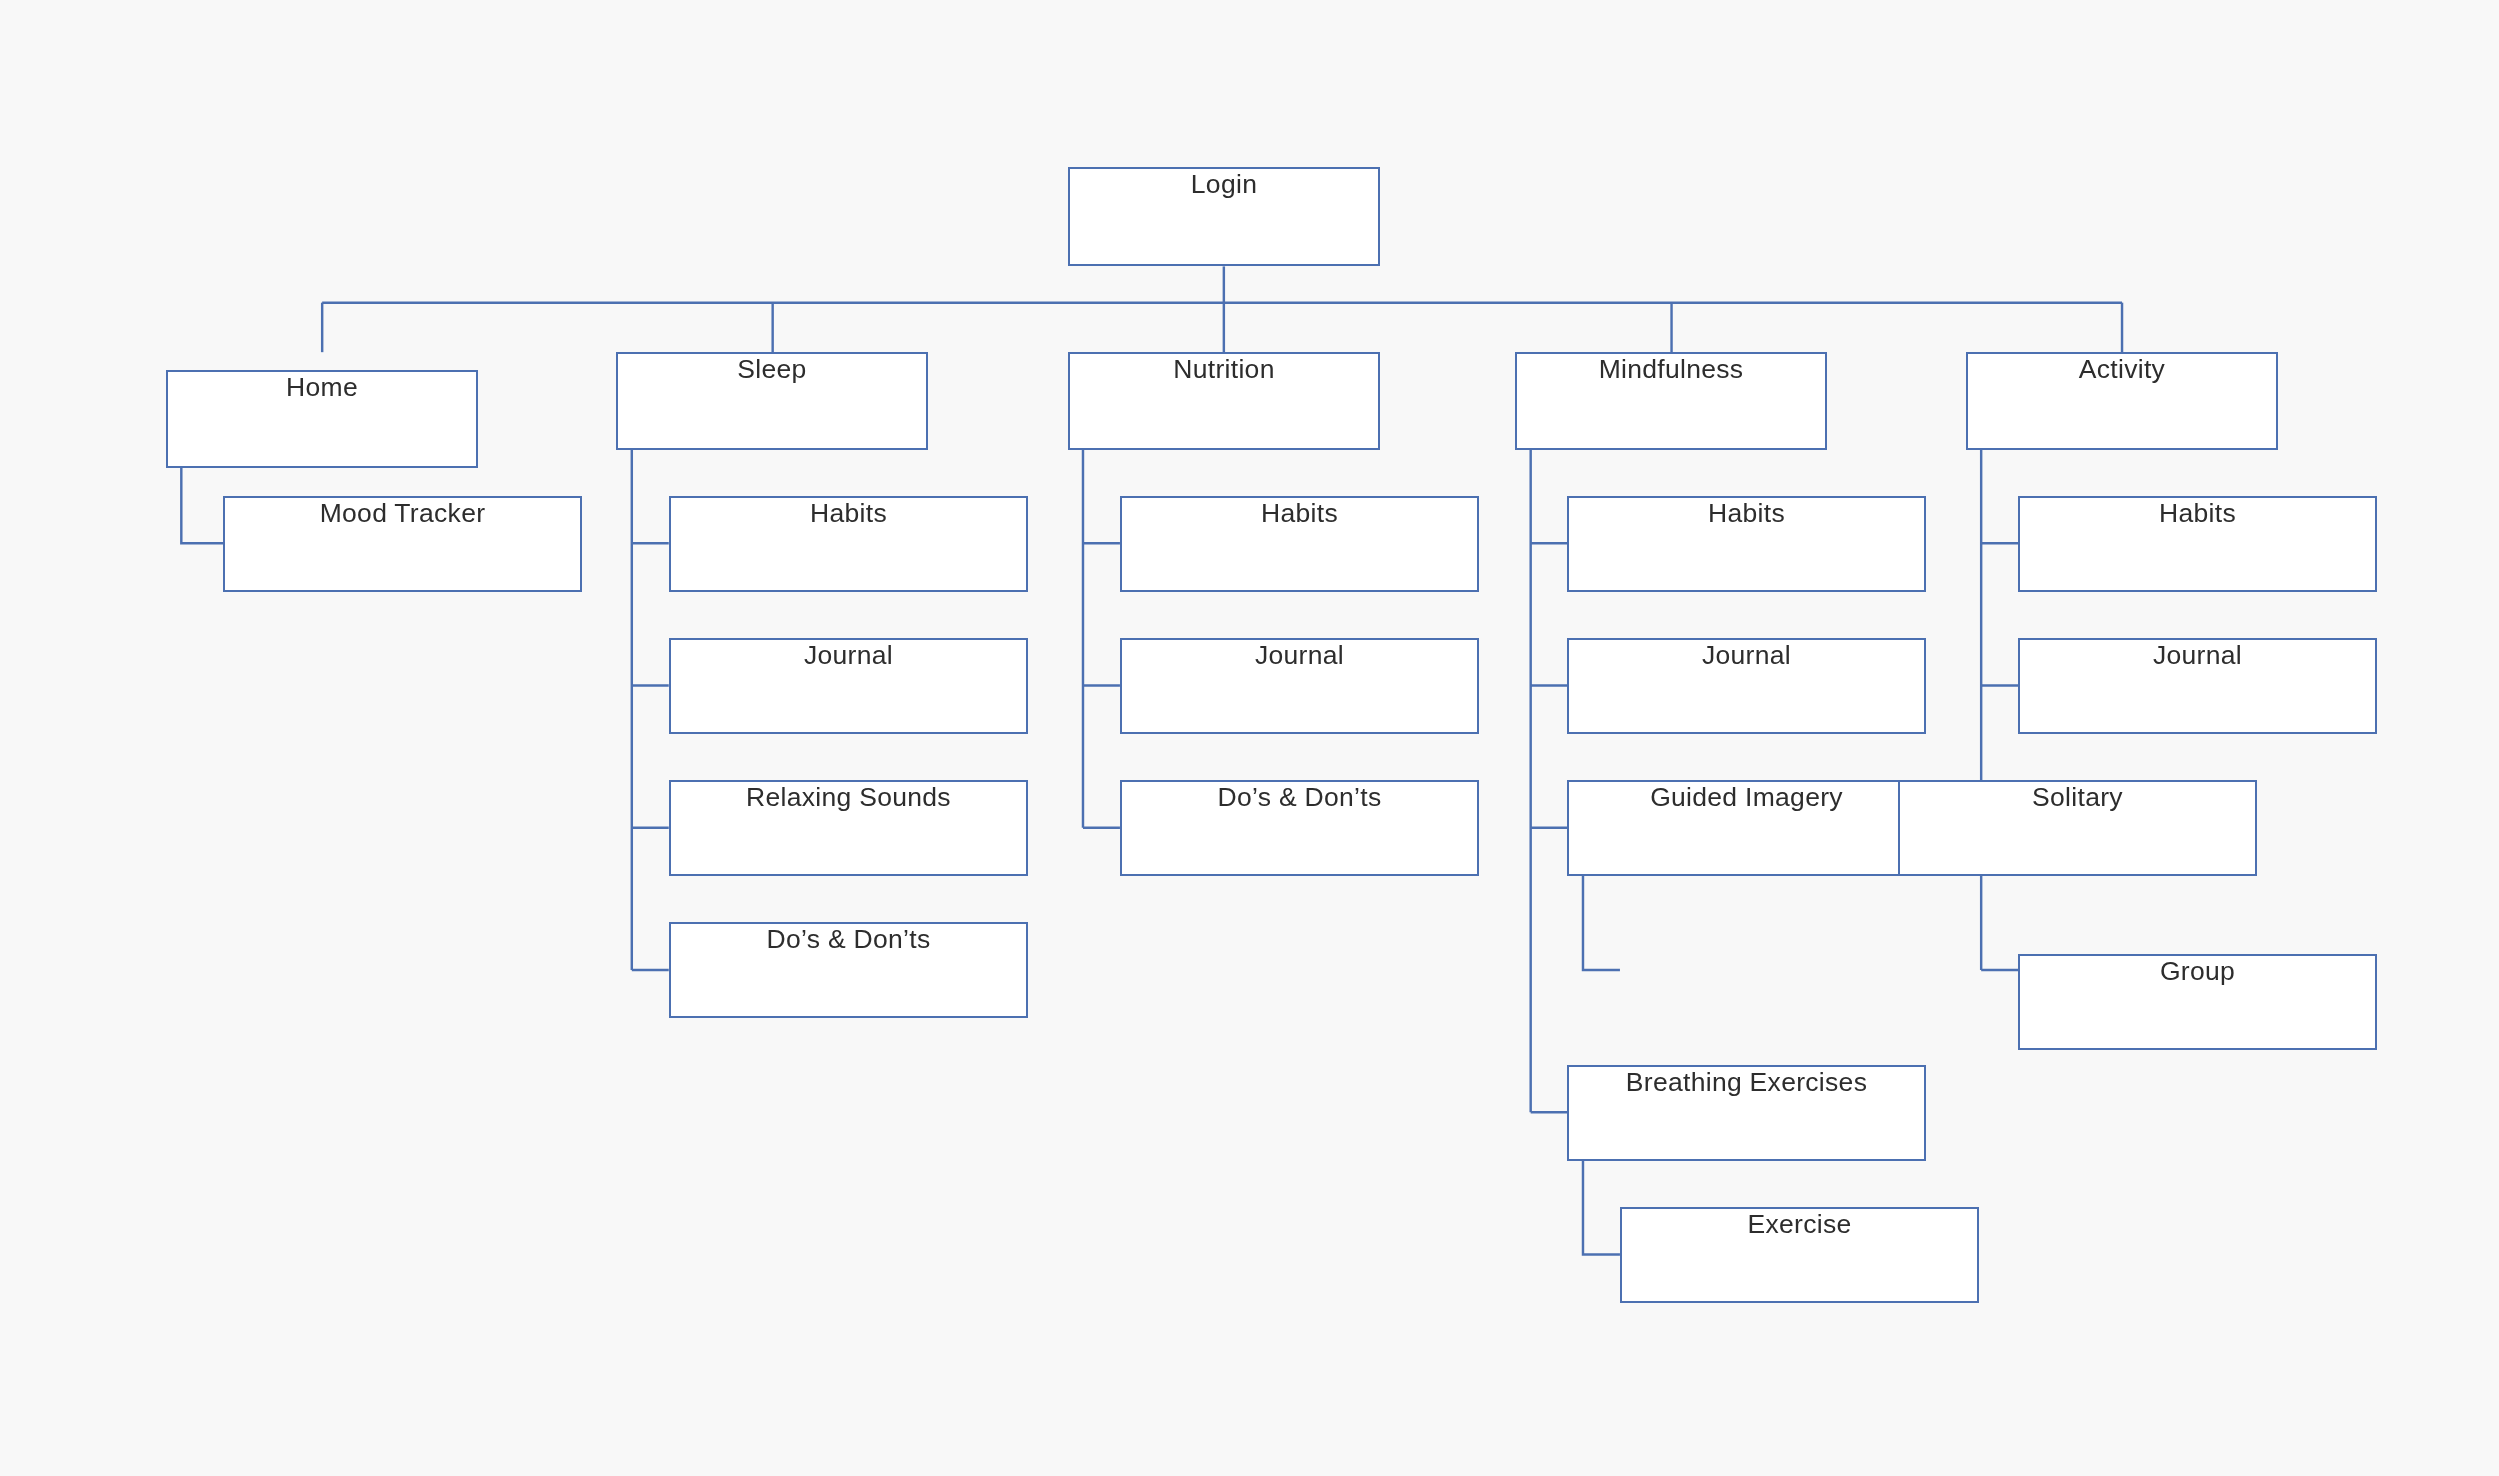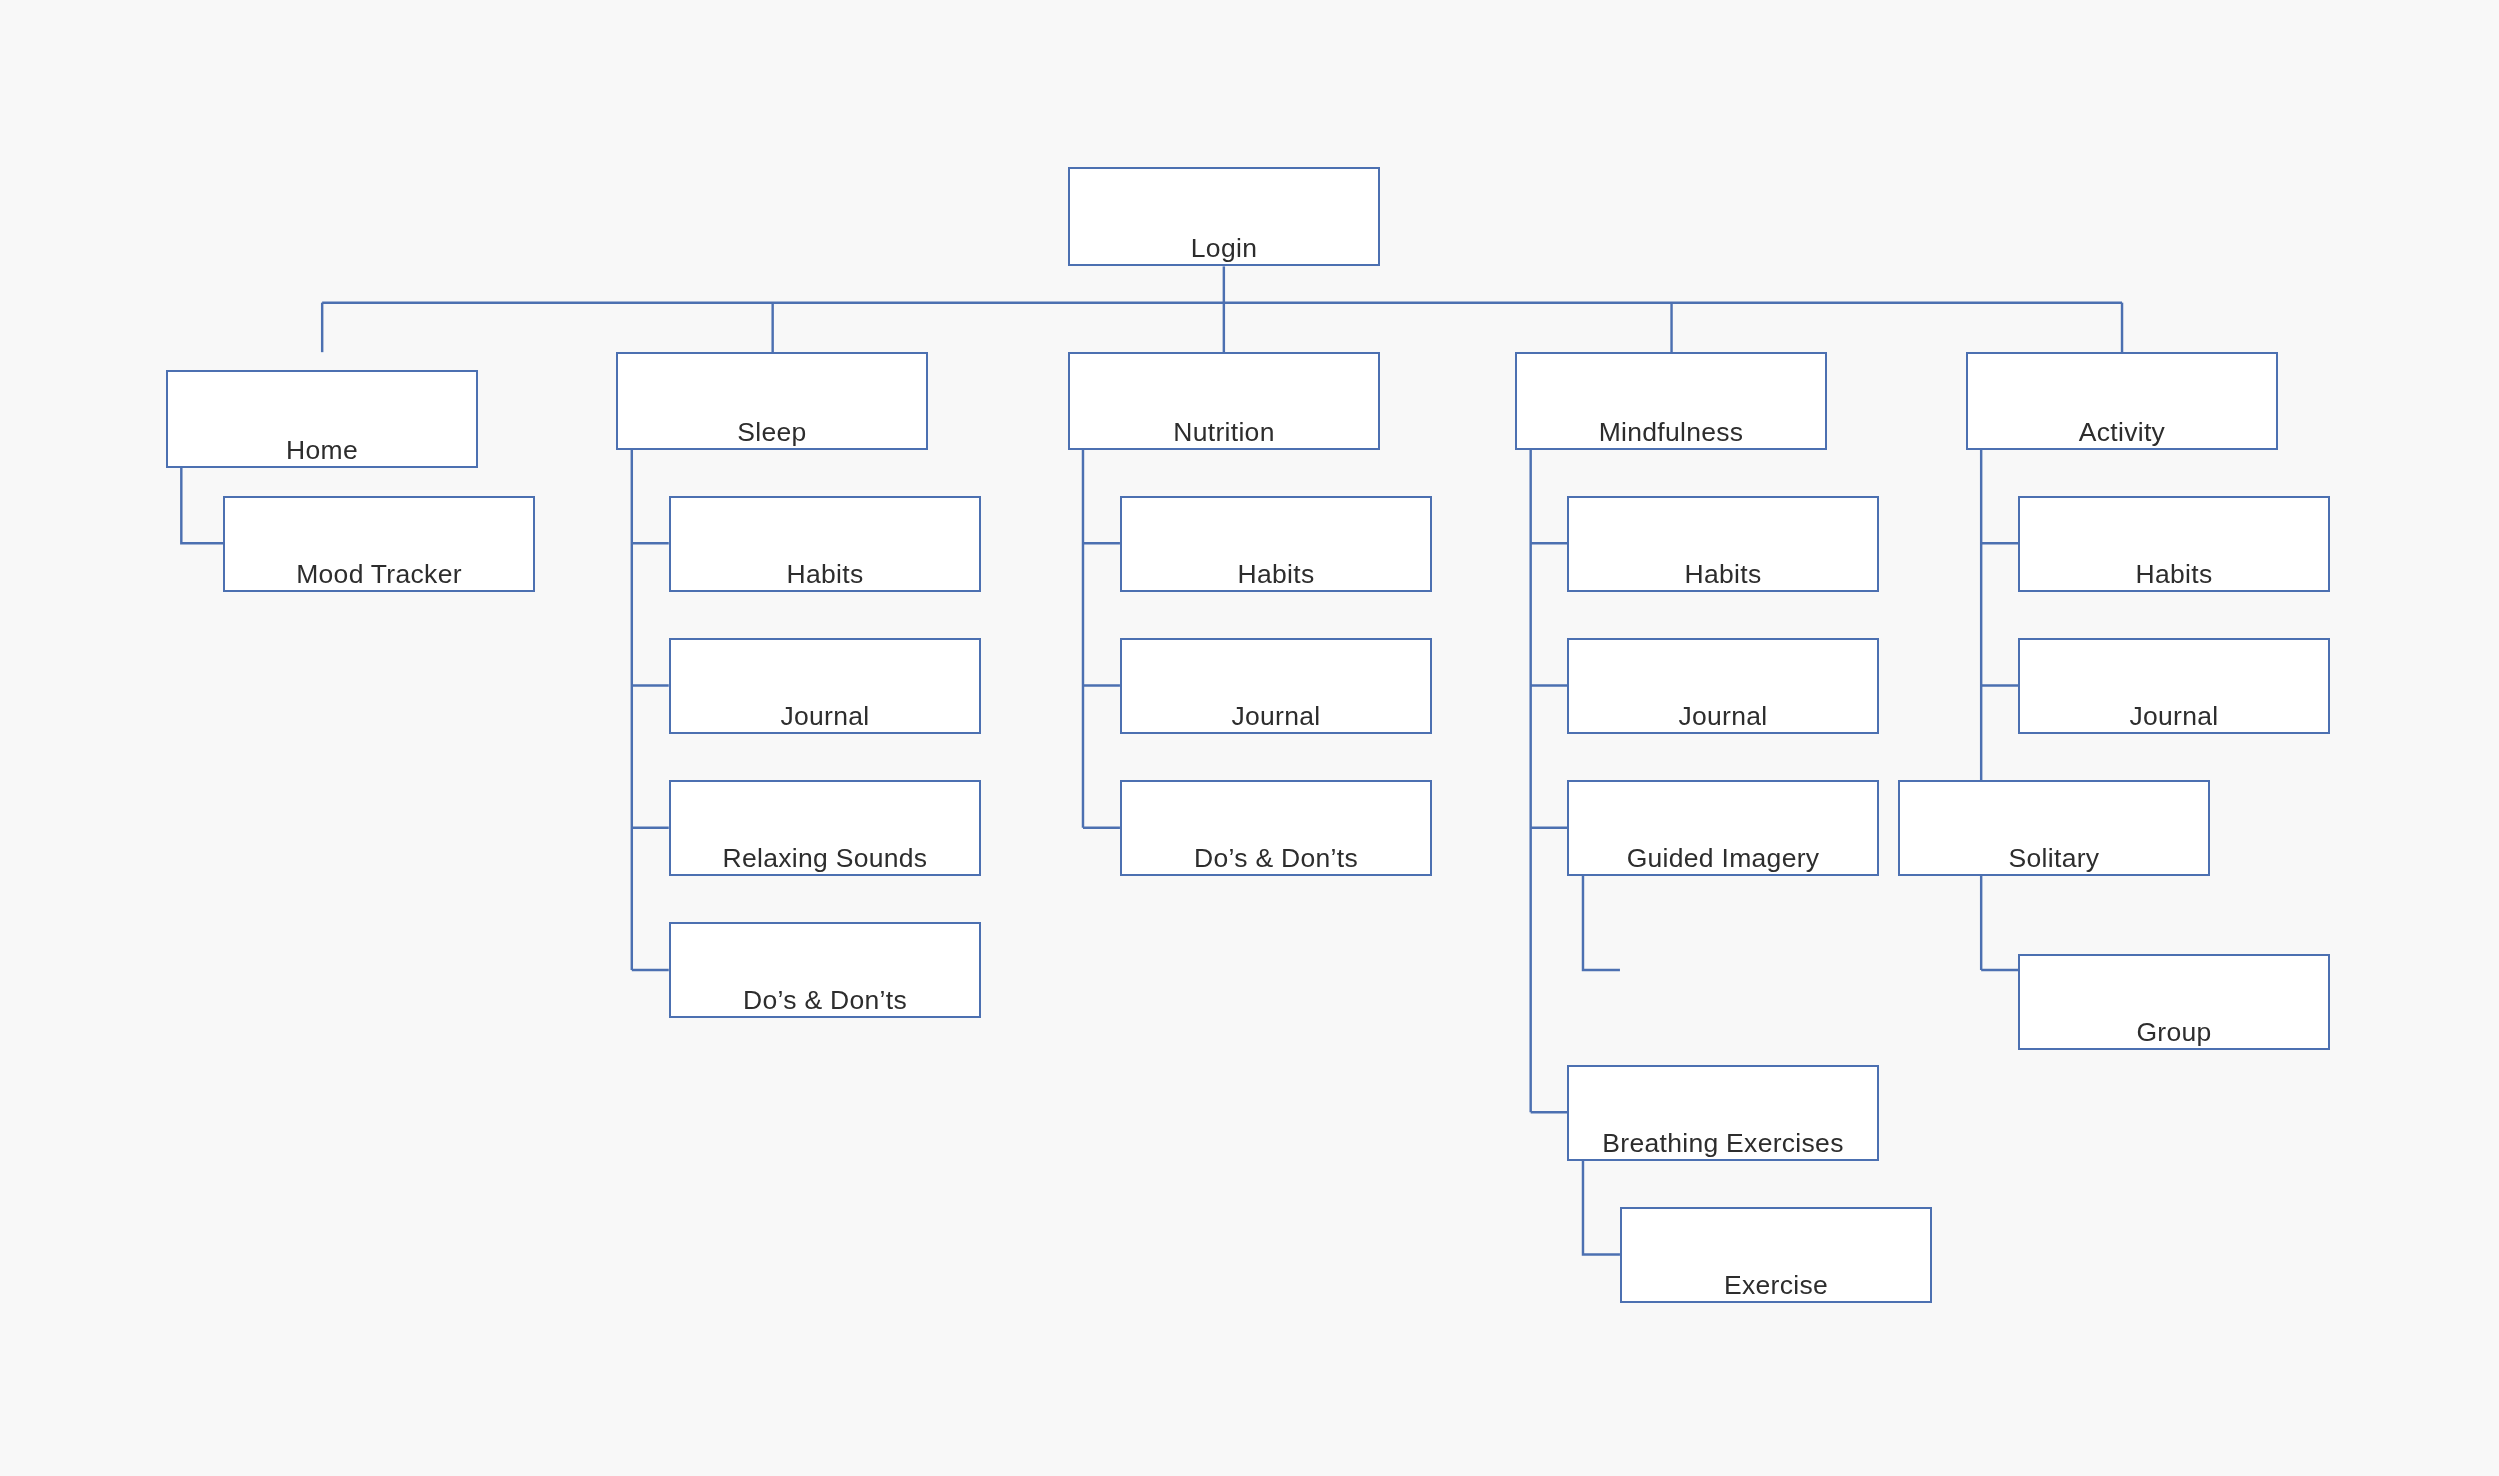--- a/index.html
+++ b/index.html
@@ -32,32 +32,32 @@
   .connectors path {
     fill: none;
     stroke: var(--node-border);
     stroke-width: 3.5;
   }
   .node {
     position: absolute;
     background: var(--node-fill);
     border: 2.4px solid var(--node-border);
     display: flex;
-    align-items: flex-end;
+    align-items: flex-start;
     justify-content: center;
   }
   .node .label {
     font-size: 26.5px;
     color: var(--node-text);
     white-space: nowrap;
     letter-spacing: 0.3px;
   }
   .root  { width: 312px; height: 99px; }
   .lvl1  { width: 312px; height: 98px; }
-  .lvl2, .lvl3 { width: 312px; height: 96px; }
+  .lvl2, .lvl3 { width: 359px; height: 96px; }
 </style>
 </head>
 <body>
 
 <div class="canvas">
 
   <svg class="connectors" viewBox="0 0 3585 2118" xmlns="http://www.w3.org/2000/svg">
     <path d="M1755 382 L1755 434"></path>
     <path d="M462 434 L3043 434"></path>
     <path d="M462 434 L462 505"></path>

